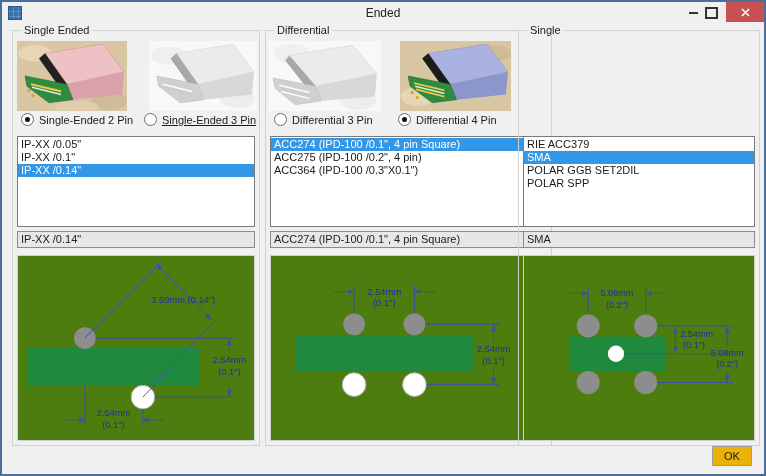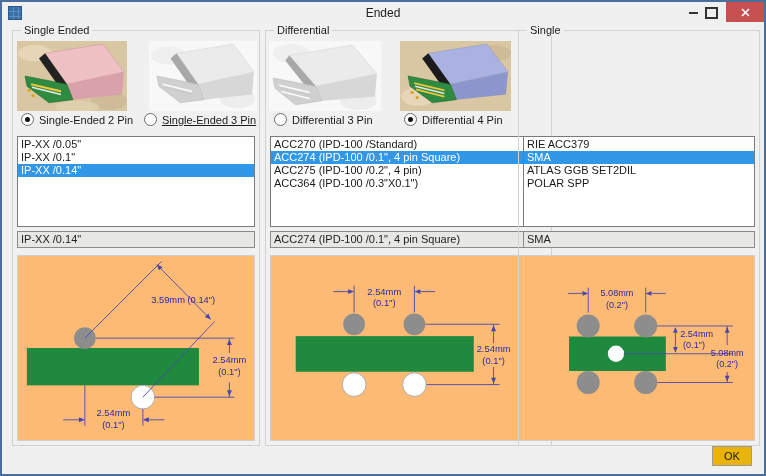--- a/index.html
+++ b/index.html
@@ -31,21 +31,21 @@
   .rb.checked::after{content:"";position:absolute;left:2.5px;top:2.5px;width:5px;height:5px;border-radius:50%;background:#111;}
   
   .listbox{position:absolute;left:4px;right:4px;top:105px;height:91px;background:#fff;
     border:1px solid #7a7a7a;font-size:11px;overflow:hidden;padding-top:1px;box-sizing:border-box;}
   .li{height:13px;line-height:13px;padding-left:3px;white-space:nowrap;cursor:default;}
   .li.sel{background:#3397e8;color:#fff;}
   
   .valuebox{position:absolute;left:4px;right:4px;top:200px;height:17px;line-height:15px;
     background:#e7e7e4;border:1px solid #8a8a8a;font-size:11px;padding-left:3px;box-sizing:border-box;color:#222;}
   
-  .panel{position:absolute;left:4px;right:4px;top:224px;height:186px;background:#fdba74;
+  .panel{position:absolute;left:4px;right:4px;top:224px;height:186px;background:#4d7c0f;
     border:1px solid #cfcfcf;box-sizing:border-box;}
   .panel svg{width:100%;height:100%;display:block;}
   .dim{stroke:#4646b2;stroke-width:0.9;fill:none;}
   .dimf{fill:#4646b2;}
   .pcb{fill:#1f8a3e;}
   .pin{fill:#8d8d8d;}
   .pino{fill:#ffffff;stroke:#aaaaaa;stroke-width:1;}
   text.dt{fill:#2a2aa4;font-size:9.5px;font-family:"Liberation Sans",sans-serif;}
   
   .ok{position:absolute;right:12px;bottom:8px;width:40px;height:20px;background:#eab308;
@@ -183,27 +183,26 @@
         <line x1="16" y1="47" x2="44" y2="54" stroke="#eec63e" stroke-width="1.8"></line>
         <circle cx="12" cy="50" r="1.6" fill="#d7a422"></circle>
           <circle cx="17" cy="55" r="1.6" fill="#d7a422"></circle>
       </svg>
     </div>
 
     <div class="radio" style="left:8px;">
       <span class="rb"></span>
       <span>Differential 3 Pin</span>
     </div>
-    <div class="radio" style="left:138px;">
+    <div class="radio" style="left:132px;">
       <span class="rb checked"></span>
       <span>Differential 4 Pin</span>
     </div>
 
     <div class="listbox">
-      <div class="li">ACC270 (IPD-100 /Standard)</div>
       <div class="li sel">ACC274 (IPD-100 /0.1", 4 pin Square)</div>
       <div class="li">ACC275 (IPD-100 /0.2", 4 pin)</div>
       <div class="li">ACC364 (IPD-100 /0.3"X0.1")</div>
     </div>
 
     <div class="valuebox">ACC274 (IPD-100 /0.1", 4 pin Square)</div>
 
     <div class="panel">
       <svg viewBox="0 0 240 186">
         <rect class="pcb" x="6" y="81" width="180" height="36"></rect>
@@ -232,21 +231,21 @@
       </svg>
     </div>
   </div>
 
   <div class="group g3">
     <div class="group-label">Single</div>
 
     <div class="listbox">
       <div class="li">RIE ACC379</div>
       <div class="li sel">SMA</div>
-      <div class="li">ATLAS GGB SET2DIL</div>
+      <div class="li">POLAR GGB SET2DIL</div>
       <div class="li">POLAR SPP</div>
     </div>
 
     <div class="valuebox">SMA</div>
 
     <div class="panel">
       <svg viewBox="0 0 240 186">
         <rect class="pcb" x="47" y="81" width="101" height="36"></rect>
         <circle class="pin" cx="67" cy="70" r="12"></circle>
         <circle class="pin" cx="127" cy="70" r="12"></circle>

